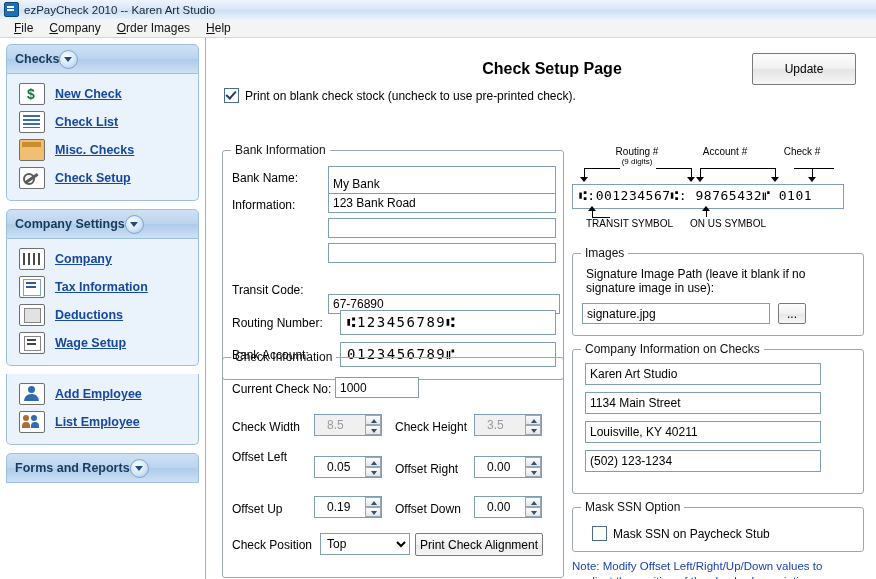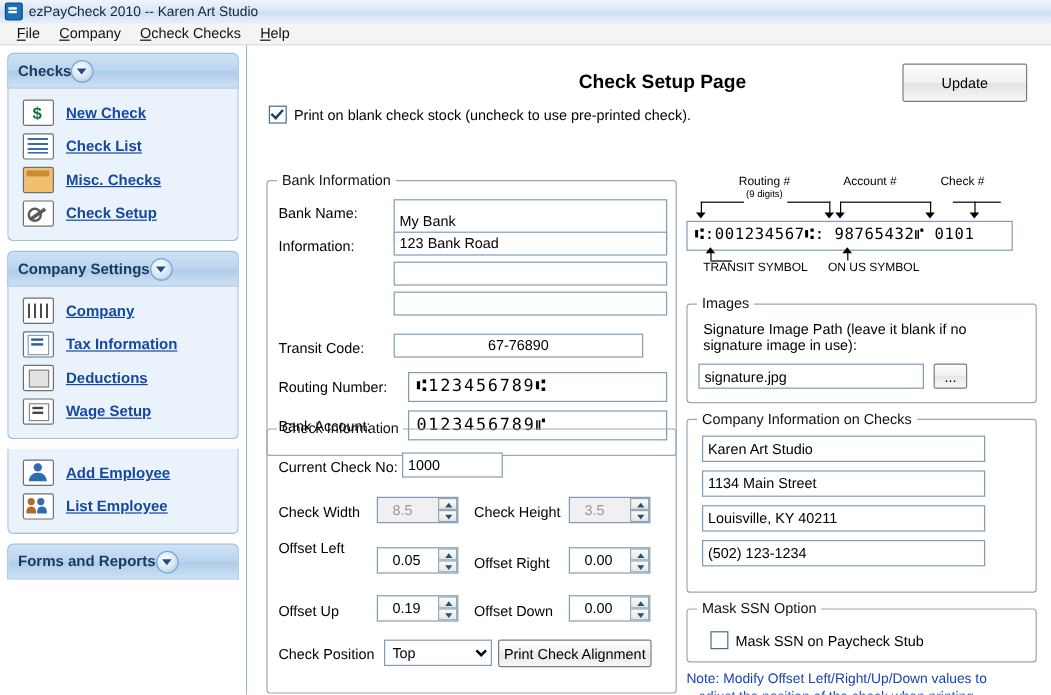--- a/index.html
+++ b/index.html
@@ -199,21 +199,21 @@
 <div class="app">
 
   <div class="titlebar">
     <div class="tico"></div>
     <div class="ttext">ezPayCheck 2010 -- Karen Art Studio</div>
   </div>
 
   <div class="menubar">
     <div class="mi"><u>F</u><span>ile</span></div>
     <div class="mi"><u>C</u><span>ompany</span></div>
-    <div class="mi"><u>O</u><span>check Checks</span></div>
+    <div class="mi"><u>O</u><span>rder Images</span></div>
     <div class="mi"><u>H</u><span>elp</span></div>
   </div>
 
   <div class="leftnav">
 
     <div class="navgroup">
       <div class="navhead">
         <span>Checks</span>
         <span class="chev down"></span>
       </div>
@@ -299,21 +299,21 @@
       <legend>Bank Information</legend>
     </fieldset>
     <div class="lab" style="left:26px;top:133px;">Bank Name:</div>
     <input class="fld" style="left: 122px; top: 128px; width: 228px; height: 36px;" value="My Bank">
     <div class="lab" style="left:26px;top:160px;">Information:</div>
     <input class="fld" style="left: 122px; top: 155px; width: 228px; height: 20px;" value="123 Bank Road">
     <input class="fld" style="left: 122px; top: 180px; width: 228px; height: 20px;" value="">
     <input class="fld" style="left: 122px; top: 205px; width: 228px; height: 20px;" value="">
 
     <div class="lab" style="left:26px;top:245px;">Transit Code:</div>
-    <input class="fld" style="left: 122px; top: 240px; width: 208px; height: 20px; text-align: center;" value="67-76890">
+    <input class="fld" style="left: 122px; top: 256px; width: 232px; height: 20px;" value="67-76890">
 
     <div class="lab" style="left:26px;top:278px;">Routing Number:</div>
     <div class="micr" style="left:134px;top:272px;width:216px;height:25px;">⑆123456789⑆</div>
 
     <div class="lab" style="left:26px;top:310px;">Bank Account:</div>
     <div class="micr" style="left:134px;top:304px;width:216px;height:25px;">0123456789⑈</div>
 
     <fieldset class="gb" style="left:16px;top:312px;width:340px;height:226px;">
       <legend>Check Information</legend>
     </fieldset>

